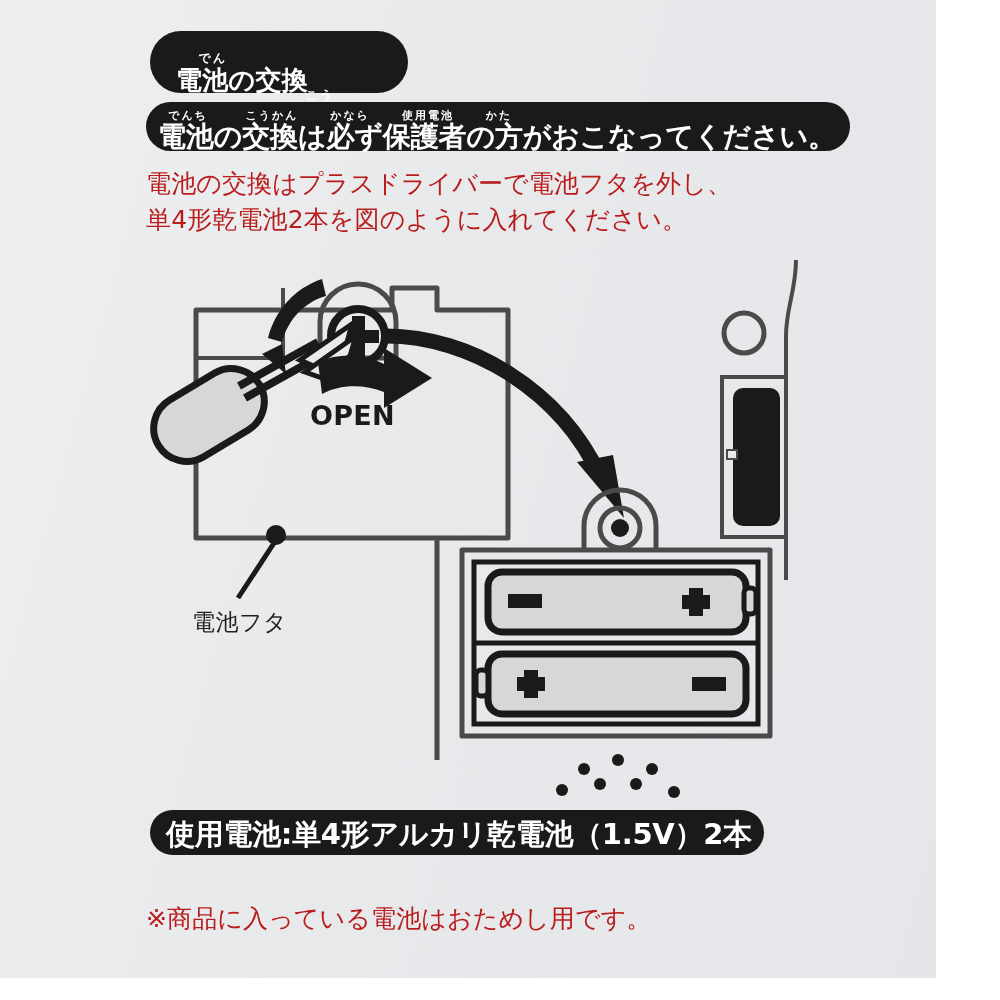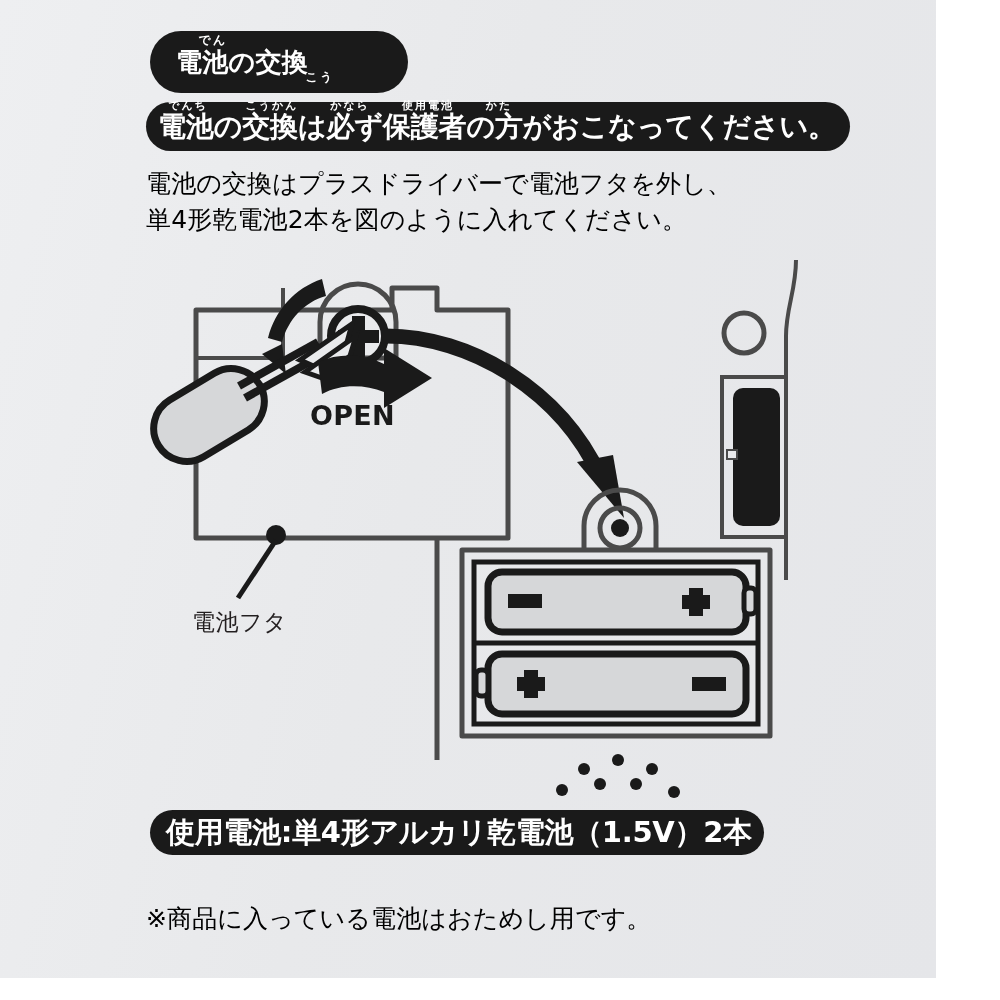--- a/index.html
+++ b/index.html
@@ -33,21 +33,21 @@
     background: linear-gradient(105deg, #eeeff1 0%, #e8e9eb 45%, #e5e6e9 100%);
   }
 
   
   .pill {
     position: absolute;
     background: #1a1a1a;
     color: #ffffff;
     border-radius: 999px;
     display: flex;
-    align-items: center;
+    align-items: flex-end;
     box-sizing: border-box;
   }
   #title-pill {
     left: 150px;
     top: 31px;
     width: 258px;
     height: 62px;
     padding-left: 26px;
   }
   #warn-pill {
@@ -112,21 +112,21 @@
   #batt-pill .txt {
     font-size: 29px;
     font-weight: 700;
     letter-spacing: -0.01em;
     white-space: nowrap;
   }
 
   
   .body-text {
     position: absolute;
-    color: #000000;
+    color: #b91c1c;
     font-size: 25px;
     line-height: 36px;
     letter-spacing: 0.005em;
     white-space: nowrap;
   }
   #intro-text { left: 146px; top: 166px; }
   #notes-text { left: 146px; top: 901px; text-align: center; }
 
   
   #illo {

